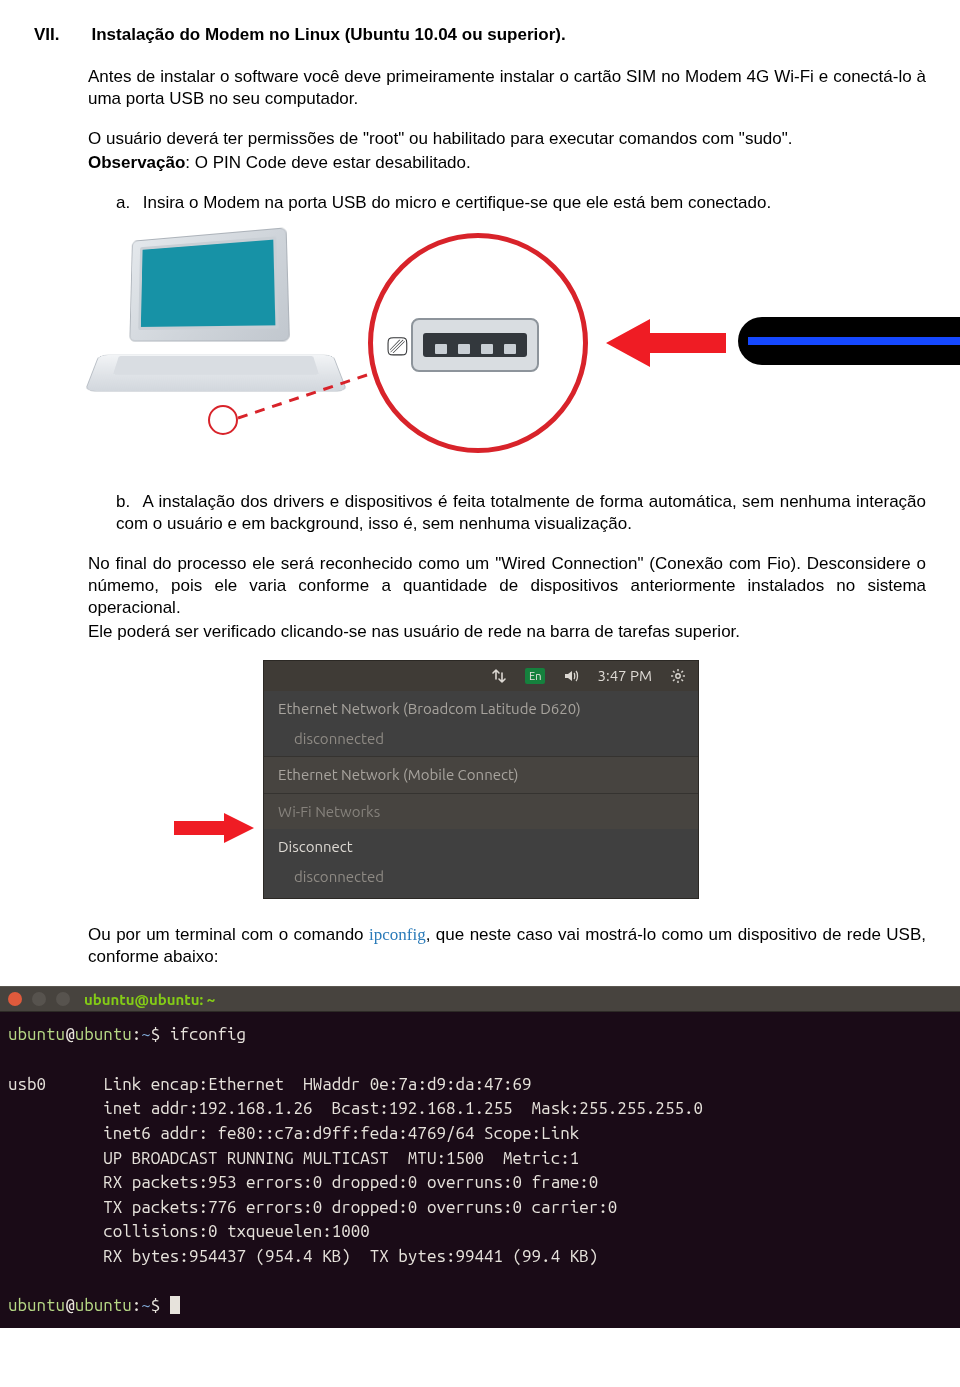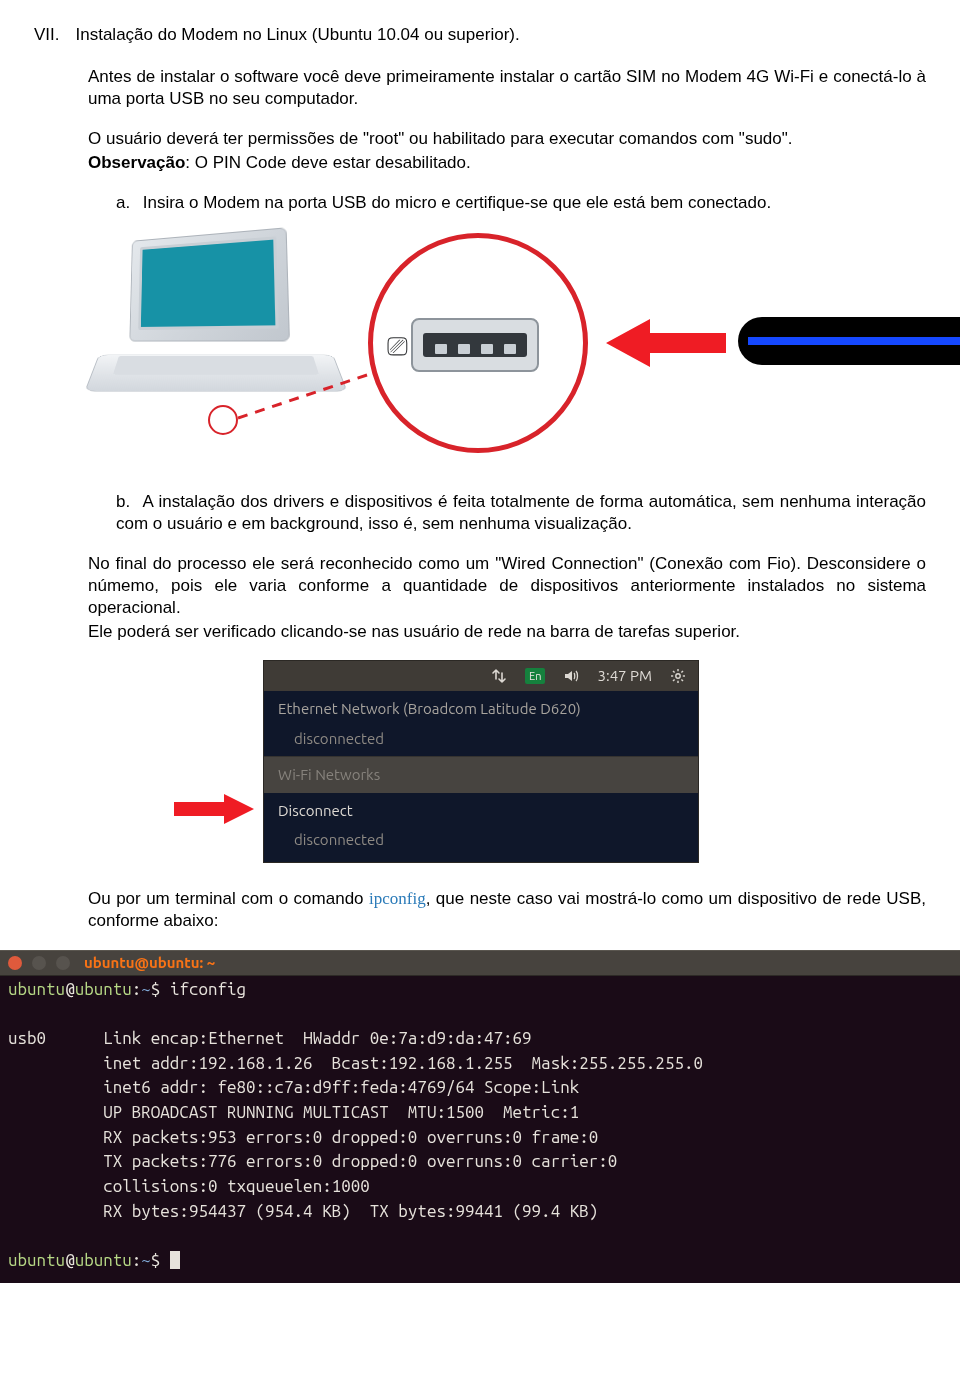--- a/index.html
+++ b/index.html
@@ -6,21 +6,21 @@
   body {
     font-family: Arial, Helvetica, sans-serif;
     font-size: 17px;
     color: #000;
     margin: 0;
     padding: 24px 34px 0 34px;
     width: 960px;
     background: #fff;
     line-height: 1.3;
   }
-  .heading-row { display: flex; gap: 16px; font-weight: normal; margin-bottom: 20px; }
+  .heading-row { display: flex; gap: 32px; font-weight: bold; margin-bottom: 20px; }
   .para { margin: 0 0 18px 54px; text-align: justify; }
   .obs-label { font-weight: bold; }
   .sublist { margin: 0 0 18px 82px; text-align: justify; }
   .sublist .marker { display:inline-block; width: 22px; }
   .cmd { font-family: Liberation Serif, serif; color: #2b7bb9; }
 
   
   .fig1 {
     margin: 6px 0 28px 54px;
     width: 840px;
@@ -60,42 +60,42 @@
 
   
   .fig2wrap { margin: 4px 0 26px 140px; display:flex; align-items:center; gap:10px;}
   .redarrow2 { width:80px; height:30px; margin-top:96px;}
   .netmenu { width:434px; font-family: Ubuntu, "Segoe UI", Arial, sans-serif; font-size:15px;
     box-shadow: 0 0 0 1px #2b2824;}
   .topbar { background:#3f3b36; color:#dfdbd6; height:30px; display:flex;
     align-items:center; justify-content:flex-end; gap:18px; padding:0 12px;}
   .topbar .ico { width:16px; height:16px; display:inline-flex; align-items:center; justify-content:center;}
   .topbar .en { background:#15803d; color:#e8e4df; font-size:11px; padding:1px 4px; border-radius:2px;}
-  .menubody { background:#0f172a; color:#adaaa4; }
+  .menubody { background:#404040; color:#adaaa4; }
   .mi { padding:8px 14px; border-top:1px solid #3a3732;}
   .mi:first-child { border-top:none;}
   .mi.head { color:#a8a49e; }
   .mi.sub { color:#8e8a84; padding-top:2px;margin-left:16px;}
   .mi.sep { border-top:1px solid #353330; background:#474440;}
   .mi.sel { background:#e2682c; color:#fff; }
   .mi.disc { color:#dedad4;}
   .mi.dim { color:#86827c;}
 
   
   .termwrap { margin: 6px 0 0 -34px; width: 960px; }
   .termwin { font-family: "Ubuntu Mono","DejaVu Sans Mono","Courier New",monospace;
     background:#1a0b17; color:#e7e3dc; }
-  .termtitle { background:#47433e; color:#f97316; font-size:15px; height:26px;
+  .termtitle { background:#47433e; color:#84cc16; font-size:15px; height:26px;
     display:flex; align-items:center; gap:10px; padding:0 8px;
     font-family: Ubuntu,"Segoe UI",Arial,sans-serif; border-bottom:1px solid #2d2a26; border-top:1px solid #5a564f;}
   .tbtn { width:14px; height:14px; border-radius:50%; display:inline-block;}
   .tbtn.close { background:#df5a3c;}
   .tbtn.min { background:#57534e;}
   .tbtn.max { background:#57534e;}
-  .termbody { padding:1px 8px 10px 8px; font-size:17px; line-height:1.45; white-space:pre; overflow:hidden;border-radius:10px;}
+  .termbody { padding:10px 8px 10px 8px; font-size:17px; line-height:1.45; white-space:pre; overflow:hidden;border-radius:10px;}
   .pr-user { color:#b7d986; }
   .pr-host { color:#b7d986; }
   .pr-colon { color:#e7e3dc;}
   .pr-path { color:#7fa7d4; }
   .pr-dollar { color:#e7e3dc;}
   .cursor { display:inline-block; width:10px; height:18px; background:#e7e3dc; vertical-align:-3px;}
 </style>
 </head>
 <body>
 
@@ -190,20 +190,21 @@
               <line x1="11.4" y1="11.4" x2="13" y2="13"></line>
               <line x1="3" y1="13" x2="4.6" y2="11.4"></line>
               <line x1="11.4" y1="4.6" x2="13" y2="3"></line>
             </g>
           </svg>
       </span>
     </div>
     <div class="menubody">
       <div class="mi head">Ethernet Network (Broadcom Latitude D620)</div>
       <div class="mi sub" style="border-top:none">disconnected</div>
+      <div class="mi sep head">Ethernet Network (Mobile Connect)</div>
       <div class="mi sep dim">Wi-Fi Networks</div>
       <div class="mi disc" style="border-top:none">Disconnect</div>
       <div class="mi sub" style="border-top:none;padding-bottom:12px">disconnected</div>
     </div>
   </div>
 </div>
 
 <p class="para">
   <span>Ou por um terminal com o comando </span><span class="cmd">ipconfig</span><span>, que neste caso vai mostrá-lo como um dispositivo de rede USB, conforme abaixo:</span>
 </p>

